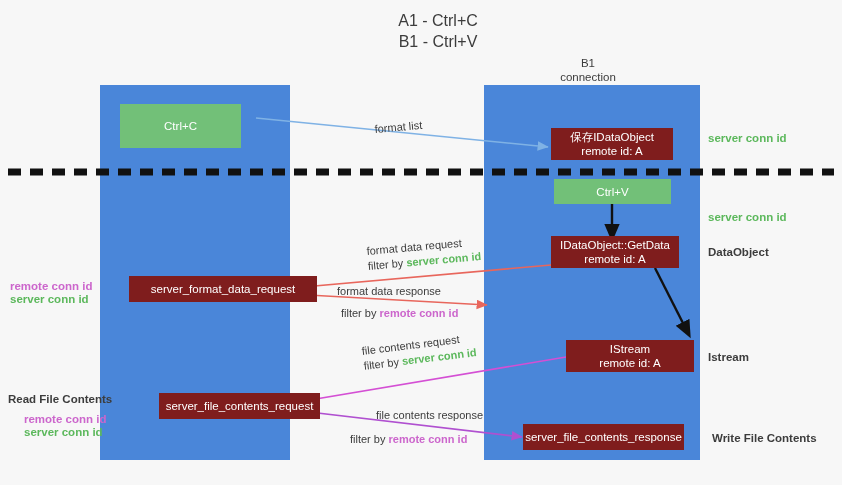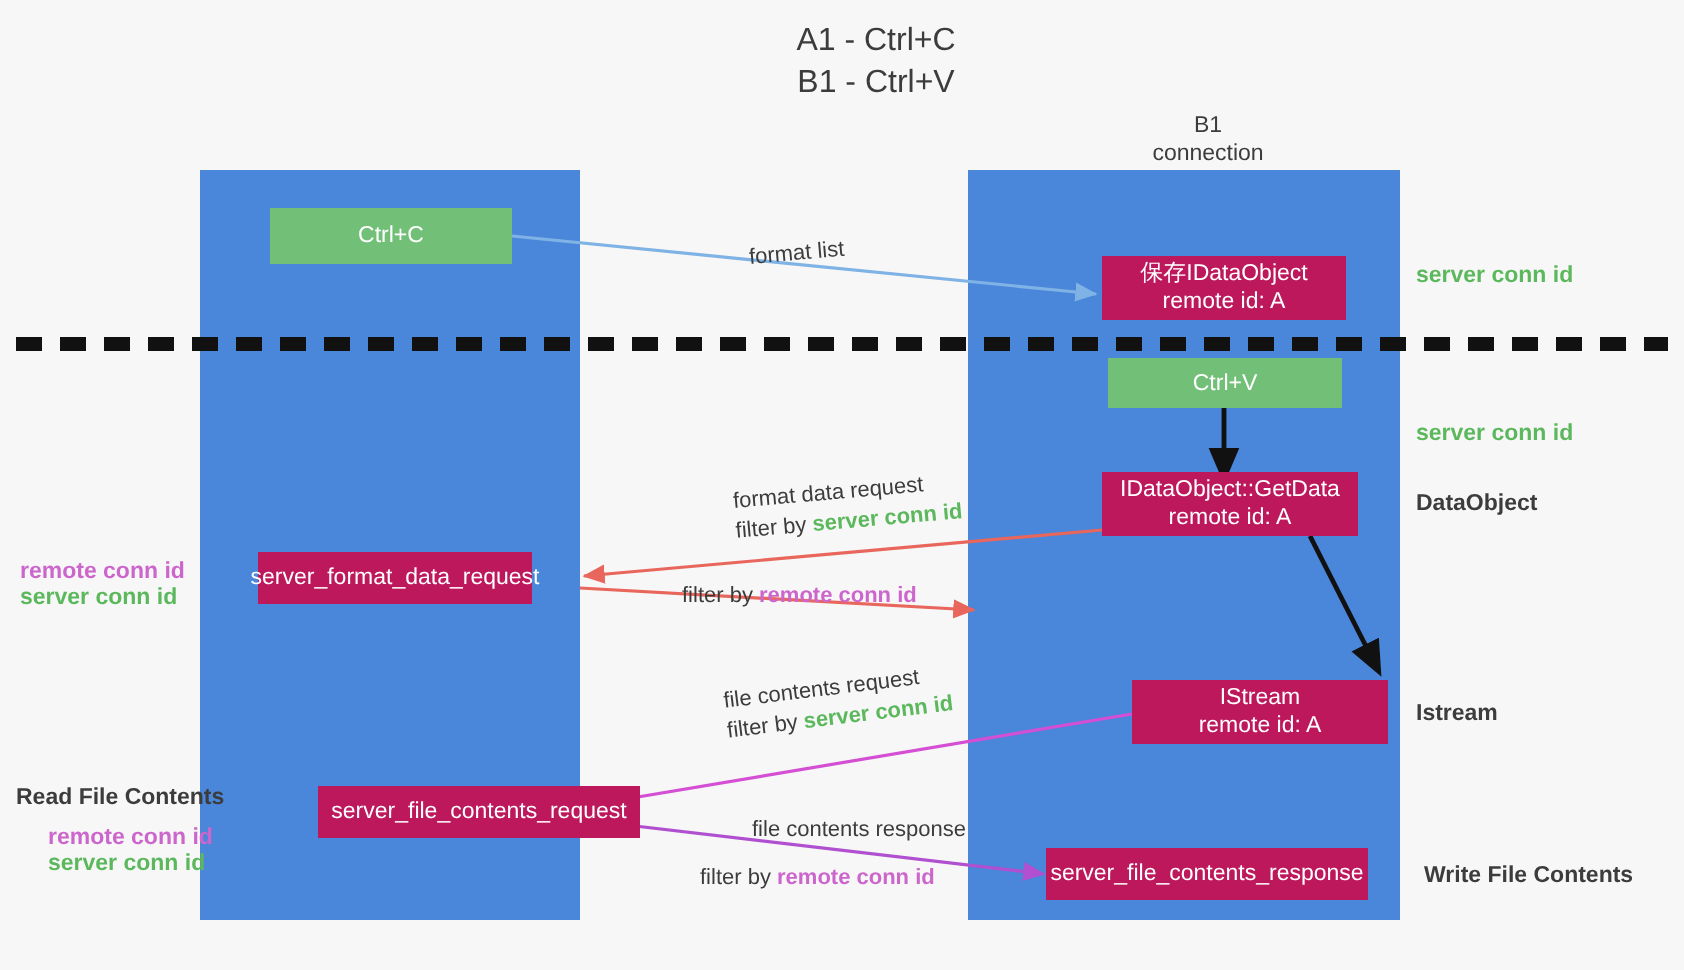--- a/index.html
+++ b/index.html
@@ -46,21 +46,21 @@
     flex-direction: column;
     align-items: center;
     justify-content: center;
     color: #ffffff;
     font-size: 11.5px;
     line-height: 14px;
     text-align: center;
     white-space: pre;
   }
   .node.green { background: #72c078; }
-  .node.orange { background: #be185d; }
+  .node.orange { background: #7f1d1d; }
   .edge-label {
     position: absolute;
     font-size: 11px;
     color: #3c3c3c;
     line-height: 15px;
     white-space: nowrap;
   }
   .edge-label.rot {
     transform-origin: left top;
   }
@@ -89,21 +89,21 @@
 <body>
 
 <div id="canvas">
 
   <div class="title">A1 - Ctrl+C
 B1 - Ctrl+V</div>
 
   <div class="col" style="left:100px; top:85px; width:190px; height:375px;"></div>
   <div class="col" style="left:484px; top:85px; width:216px; height:375px;"></div>
 
-  <div class="col-head" style="left:496px; top:56px; width:216px;">B1
+  <div class="col-head" style="left:480px; top:56px; width:216px;">B1
 connection</div>
 
   <svg class="overlay" viewBox="0 0 842 485">
     <defs>
       <marker id="ah-blue" markerWidth="8" markerHeight="8" refX="6.5" refY="3" orient="auto">
         <path d="M0,0 L7,3 L0,6 Z" fill="#7fb2e5"></path>
       </marker>
       <marker id="ah-red" markerWidth="8" markerHeight="8" refX="6.5" refY="3" orient="auto">
         <path d="M0,0 L7,3 L0,6 Z" fill="#e8665c"></path>
       </marker>
@@ -128,23 +128,23 @@
 
     <line x1="551" y1="265" x2="292" y2="288" stroke="#e8665c" stroke-width="1.6" marker-end="url(#ah-red)"></line>
 
     <line x1="290" y1="294" x2="487" y2="305" stroke="#e8665c" stroke-width="1.6" marker-end="url(#ah-red)"></line>
 
     <line x1="566" y1="357" x2="292" y2="403" stroke="#d44fd4" stroke-width="1.6" marker-end="url(#ah-magenta)"></line>
 
     <line x1="292" y1="410" x2="522" y2="437" stroke="#b050d0" stroke-width="1.6" marker-end="url(#ah-purple)"></line>
   </svg>
 
-  <div class="node green" style="left:135px; top:104px; width:121px; height:28px;">Ctrl+C</div>
-
-  <div class="node orange" style="left:129px; top:276px; width:137px; height:26px;">server_format_data_request</div>
+  <div class="node green" style="left:120px; top:104px; width:121px; height:44px;">Ctrl+C</div>
+
+  <div class="node orange" style="left:129px; top:276px; width:188px; height:26px;">server_format_data_request</div>
 
   <div class="node orange" style="left:129px; top:393px; width:161px; height:26px;margin-left:30px;">server_file_contents_request</div>
 
   <div class="node orange" style="left:551px; top:128px; width:122px; height:32px;">保存IDataObject
 remote id: A</div>
 
   <div class="node green" style="left:554px; top:179px; width:117px; height:25px;">Ctrl+V</div>
 
   <div class="node orange" style="left:551px; top:236px; width:128px; height:32px;">IDataObject::GetData
 remote id: A</div>
@@ -158,20 +158,21 @@
   <div class="edge-label rot" style="left:374px; top:122px; transform: rotate(-5deg);">format list</div>
 
   <div class="edge-label rot" style="left:366px; top:244px; transform: rotate(-5deg);">
     <div>format data request</div>
     <div>
       <span class="plain-txt">filter by </span><span class="green-txt">server conn id</span>
     </div>
   </div>
 
   <div class="edge-label" style="left:337px; top:284px;">
+    <div>format data response</div>
     <div style="margin-top:7px; margin-left:4px;">
       <span class="plain-txt">filter by </span><span class="magenta-txt">remote conn id</span>
     </div>
   </div>
 
   <div class="edge-label rot" style="left:361px; top:344px; transform: rotate(-7deg);">
     <div>file contents request</div>
     <div>
       <span class="plain-txt">filter by </span><span class="green-txt">server conn id</span>
     </div>

